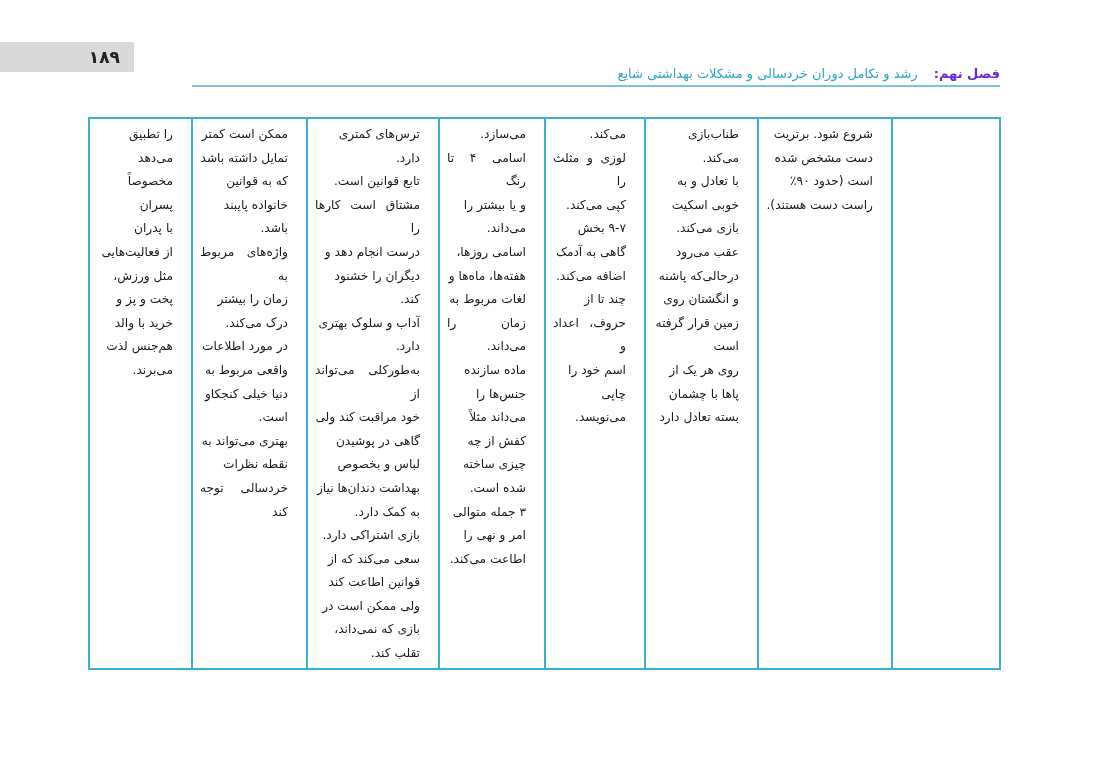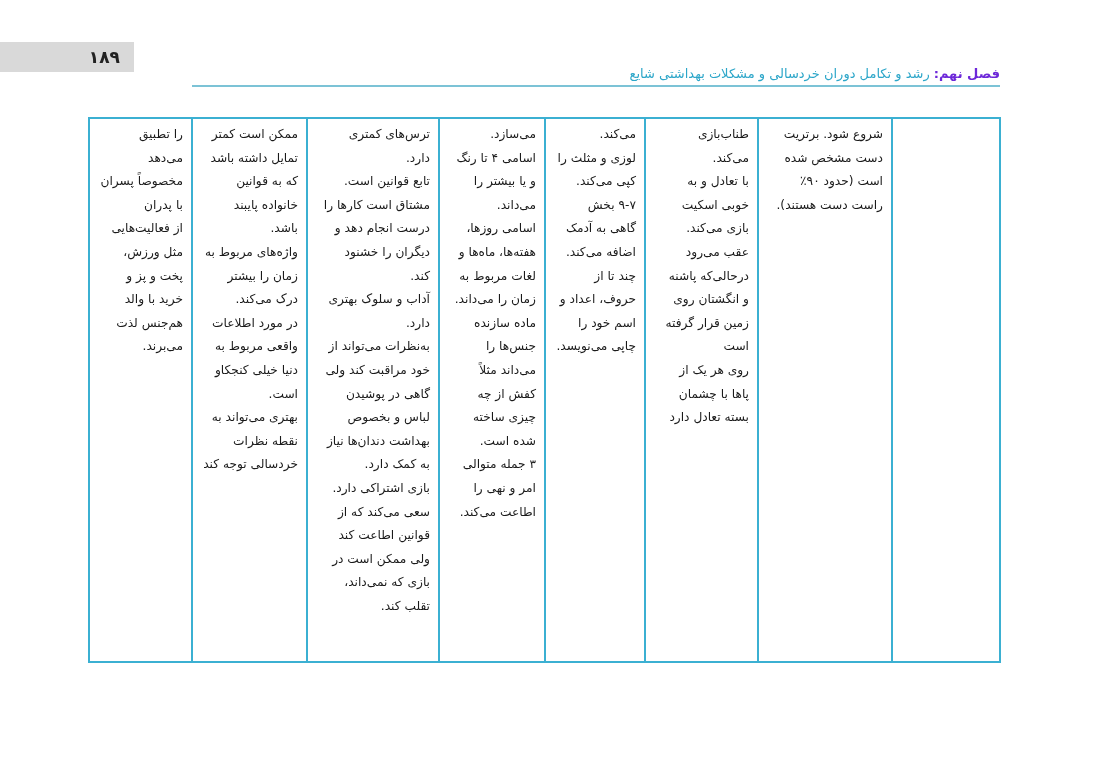--- a/index.html
+++ b/index.html
@@ -42,21 +42,21 @@
       align-items: center;
       font-size: 13px;
       white-space: nowrap;
     }
     .chapter-header .chapter-label {
       color: #6d28d9;
       font-weight: bold;
     }
     .chapter-header .chapter-title {
       color: #2ca6c9;
-      margin-right: 4px;
+      margin-right: 16px;
     }
     .header-rule {
       position: absolute;
       left: 192px;
       top: 85px;
       width: 808px;
       height: 2px;
       background: #7cc3d6;
     }
     table.dev-table {
@@ -65,21 +65,21 @@
       top: 117px;
       width: 911px;
       height: 546px;
       border-collapse: collapse;
       direction: rtl;
       table-layout: fixed;
     }
     table.dev-table td {
       border: 2px solid #3bb0d2;
       vertical-align: top;
-      padding: 4px 8px 2px 7px;
+      padding: 4px 18px 2px 7px;
       font-family: "DejaVu Sans", sans-serif;
       font-size: 12.2px;
       line-height: 23.6px;
       color: #1a1a1a;
       text-align: justify;
       text-align-last: right;
     }
     .cell-line {
       display: block;
     }
@@ -164,21 +164,21 @@
     <td>
           <span class="cell-line">ترس‌های کمتری</span>
           <span class="cell-line">دارد.</span>
           <span class="cell-line">تابع قوانین است.</span>
           <span class="cell-line">مشتاق است کارها را</span>
           <span class="cell-line">درست انجام دهد و</span>
           <span class="cell-line">دیگران را خشنود</span>
           <span class="cell-line">کند.</span>
           <span class="cell-line">آداب و سلوک بهتری</span>
           <span class="cell-line">دارد.</span>
-          <span class="cell-line">به‌نظرات می‌تواند از</span>
+          <span class="cell-line">به‌طورکلی می‌تواند از</span>
           <span class="cell-line">خود مراقبت کند ولی</span>
           <span class="cell-line">گاهی در پوشیدن</span>
           <span class="cell-line">لباس و بخصوص</span>
           <span class="cell-line">بهداشت دندان‌ها نیاز</span>
           <span class="cell-line">به کمک دارد.</span>
           <span class="cell-line">بازی اشتراکی دارد.</span>
           <span class="cell-line">سعی می‌کند که از</span>
           <span class="cell-line">قوانین اطاعت کند</span>
           <span class="cell-line">ولی ممکن است در</span>
           <span class="cell-line">بازی که نمی‌داند،</span>

